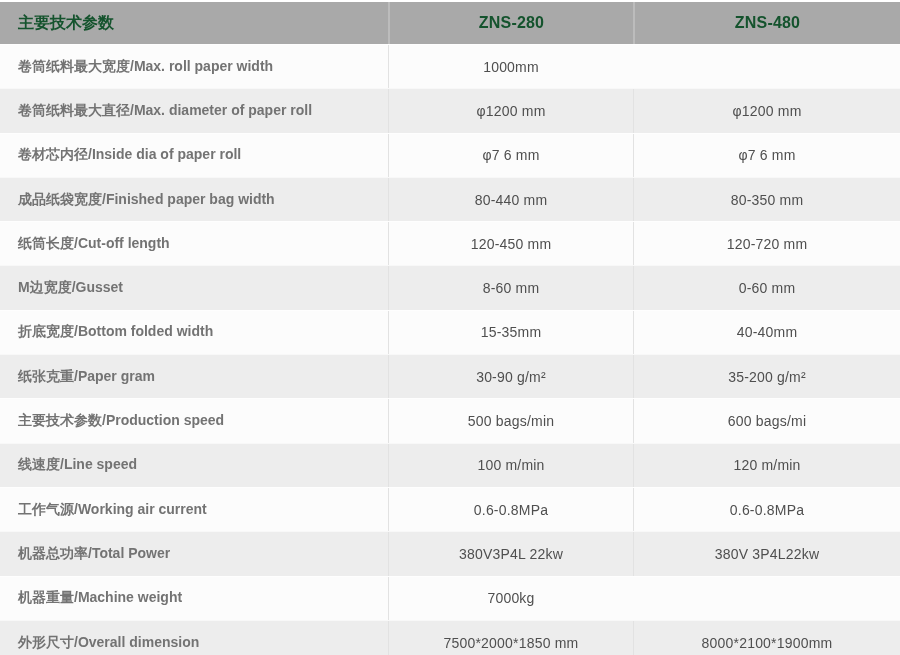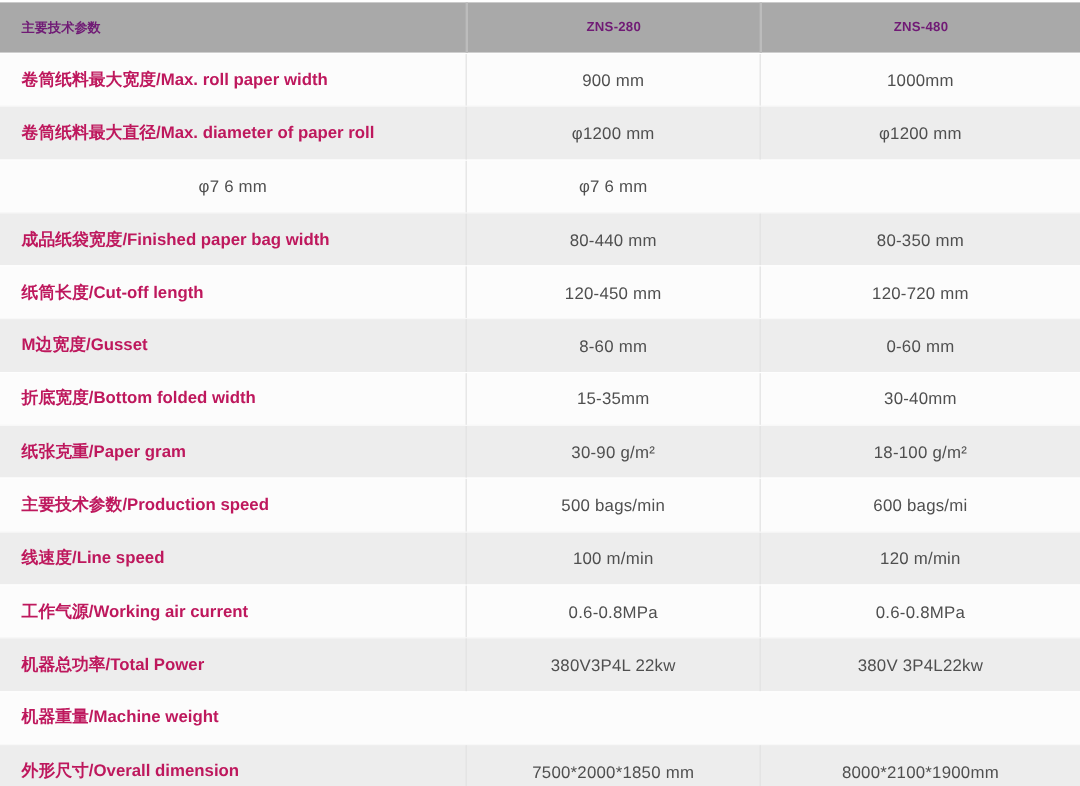--- a/index.html
+++ b/index.html
@@ -26,23 +26,23 @@
   .row {
     display: grid;
     grid-template-columns: 388px 245px 267px;
     width: 900px;
   }
   .header-row {
     height: 42px;
     background: #a9a9a9;
   }
   .header-row .cell {
-    color: #701a75;
+    color: #14532d;
     font-weight: bold;
-    font-size: 11px;
+    font-size: 16px;
   }
   .header-row .cell + .cell {
     border-left: 2px solid #bcbcbc;
   }
   .body-row {
     height: 43.3px;
   }
   .body-row:nth-child(odd) {
     background: #fcfcfc;
   }
@@ -60,21 +60,21 @@
     align-items: center;
     box-sizing: border-box;
     overflow: hidden;
     white-space: nowrap;
   }
   .label-cell {
     padding-left: 18px;
     justify-content: flex-start;
     font-weight: bold;
     font-size: 14px;
-    color: #be185d;
+    color: #737373;
   }
   .value-cell {
     justify-content: center;
     font-size: 14px;
     color: #4f4f4f;
     letter-spacing: 0.2px;
   }
 </style>
 </head>
 <body>
@@ -84,31 +84,31 @@
 
     <div class="row header-row">
       <div class="cell label-cell">主要技术参数</div>
       <div class="cell value-cell">ZNS-280</div>
       <div class="cell value-cell">ZNS-480</div>
     </div>
 
     <div id="rows-container">
   <div class="row body-row">
     <div class="cell label-cell">卷筒纸料最大宽度/Max. roll paper width</div>
-    <div class="cell value-cell">900 mm</div>
     <div class="cell value-cell">1000mm</div>
   </div>
 
   <div class="row body-row">
     <div class="cell label-cell">卷筒纸料最大直径/Max. diameter of paper roll</div>
     <div class="cell value-cell">φ1200 mm</div>
     <div class="cell value-cell">φ1200 mm</div>
   </div>
 
   <div class="row body-row">
+    <div class="cell label-cell">卷材芯内径/Inside dia of paper roll</div>
     <div class="cell value-cell">φ7 6 mm</div>
     <div class="cell value-cell">φ7 6 mm</div>
   </div>
 
   <div class="row body-row">
     <div class="cell label-cell">成品纸袋宽度/Finished paper bag width</div>
     <div class="cell value-cell">80-440 mm</div>
     <div class="cell value-cell">80-350 mm</div>
   </div>
 
@@ -120,27 +120,27 @@
 
   <div class="row body-row">
     <div class="cell label-cell">M边宽度/Gusset</div>
     <div class="cell value-cell">8-60 mm</div>
     <div class="cell value-cell">0-60 mm</div>
   </div>
 
   <div class="row body-row">
     <div class="cell label-cell">折底宽度/Bottom folded width</div>
     <div class="cell value-cell">15-35mm</div>
-    <div class="cell value-cell">30-40mm</div>
+    <div class="cell value-cell">40-40mm</div>
   </div>
 
   <div class="row body-row">
     <div class="cell label-cell">纸张克重/Paper gram</div>
     <div class="cell value-cell">30-90 g/m²</div>
-    <div class="cell value-cell">18-100 g/m²</div>
+    <div class="cell value-cell">35-200 g/m²</div>
   </div>
 
   <div class="row body-row">
     <div class="cell label-cell">主要技术参数/Production speed</div>
     <div class="cell value-cell">500 bags/min</div>
     <div class="cell value-cell">600 bags/mi</div>
   </div>
 
   <div class="row body-row">
     <div class="cell label-cell">线速度/Line speed</div>
@@ -155,20 +155,21 @@
   </div>
 
   <div class="row body-row">
     <div class="cell label-cell">机器总功率/Total Power</div>
     <div class="cell value-cell">380V3P4L 22kw</div>
     <div class="cell value-cell">380V 3P4L22kw</div>
   </div>
 
   <div class="row body-row">
     <div class="cell label-cell">机器重量/Machine weight</div>
+    <div class="cell value-cell">7000kg</div>
   </div>
 
   <div class="row body-row">
     <div class="cell label-cell">外形尺寸/Overall dimension</div>
     <div class="cell value-cell">7500*2000*1850 mm</div>
     <div class="cell value-cell">8000*2100*1900mm</div>
   </div>
 </div>
 
   </div>

